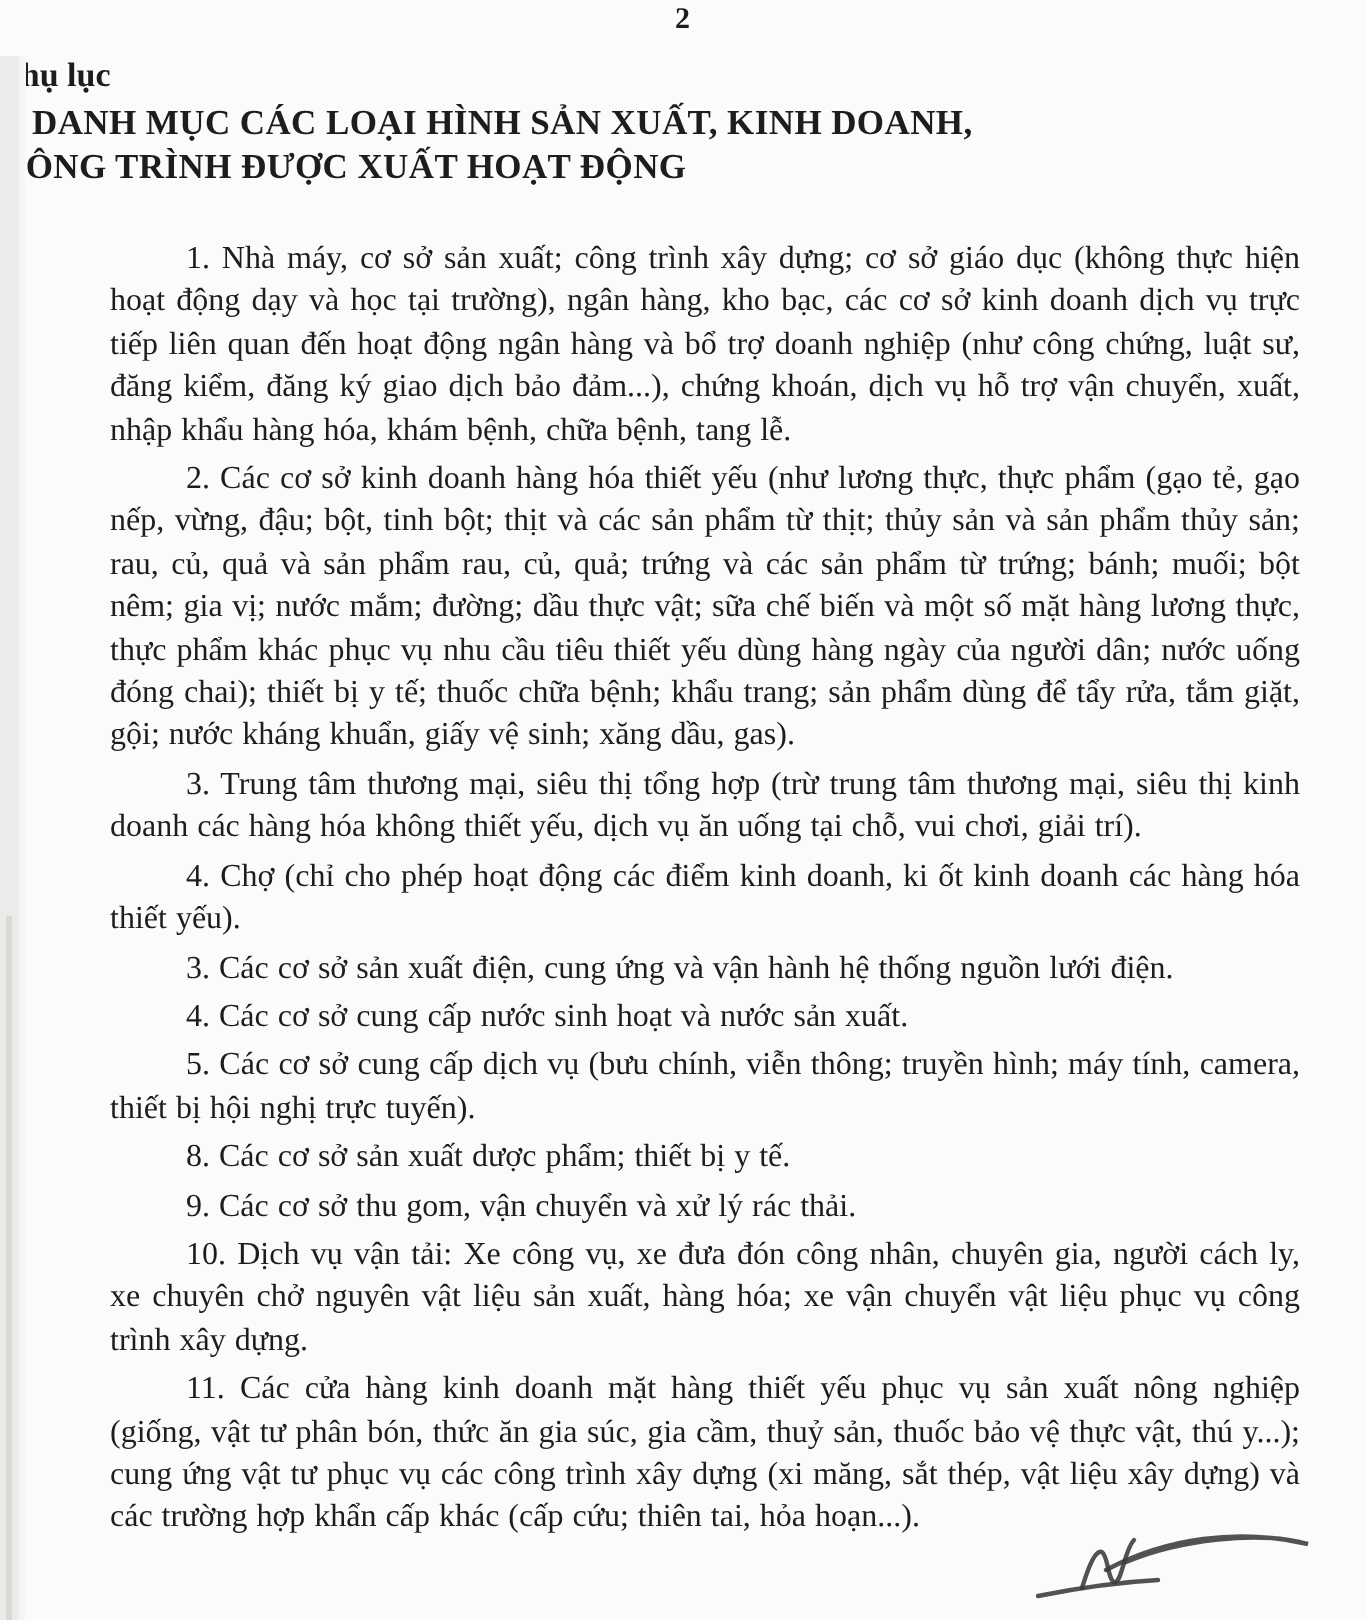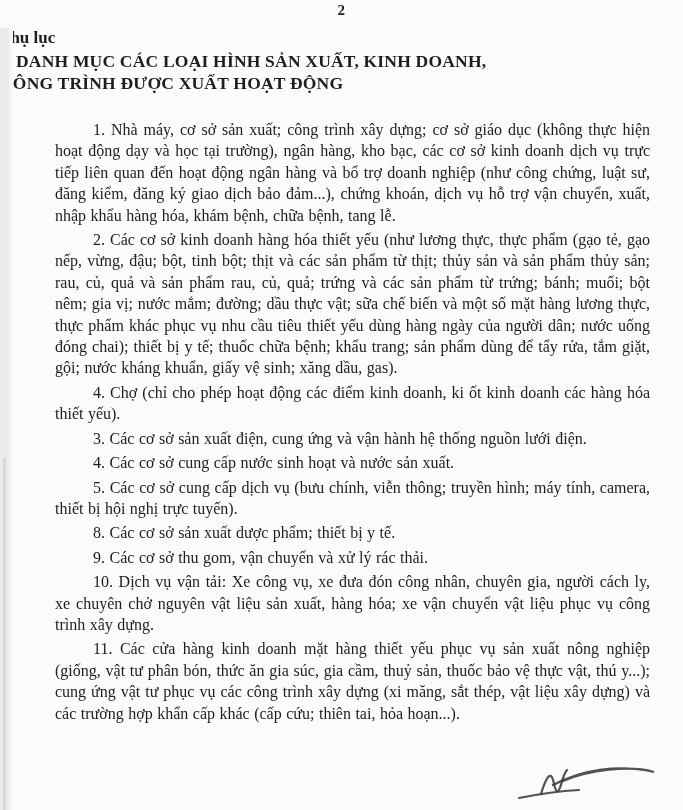--- a/index.html
+++ b/index.html
@@ -109,20 +109,21 @@
 
   <div class="doc-header">
     <div class="appendix">Phụ lục</div>
     <div class="title-line first">DANH MỤC CÁC LOẠI HÌNH SẢN XUẤT, KINH DOANH,</div>
     <div class="title-line">CÔNG TRÌNH ĐƯỢC XUẤT HOẠT ĐỘNG</div>
   </div>
 
   <div class="doc-body">
     <p>1. Nhà máy, cơ sở sản xuất; công trình xây dựng; cơ sở giáo dục (không thực hiện hoạt động dạy và học tại trường), ngân hàng, kho bạc, các cơ sở kinh doanh dịch vụ trực tiếp liên quan đến hoạt động ngân hàng và bổ trợ doanh nghiệp (như công chứng, luật sư, đăng kiểm, đăng ký giao dịch bảo đảm...), chứng khoán, dịch vụ hỗ trợ vận chuyển, xuất, nhập khẩu hàng hóa, khám bệnh, chữa bệnh, tang lễ.</p>
     <p>2. Các cơ sở kinh doanh hàng hóa thiết yếu (như lương thực, thực phẩm (gạo tẻ, gạo nếp, vừng, đậu; bột, tinh bột; thịt và các sản phẩm từ thịt; thủy sản và sản phẩm thủy sản; rau, củ, quả và sản phẩm rau, củ, quả; trứng và các sản phẩm từ trứng; bánh; muối; bột nêm; gia vị; nước mắm; đường; dầu thực vật; sữa chế biến và một số mặt hàng lương thực, thực phẩm khác phục vụ nhu cầu tiêu thiết yếu dùng hàng ngày của người dân; nước uống đóng chai); thiết bị y tế; thuốc chữa bệnh; khẩu trang; sản phẩm dùng để tẩy rửa, tắm giặt, gội; nước kháng khuẩn, giấy vệ sinh; xăng dầu, gas).</p>
+    <p>3. Trung tâm thương mại, siêu thị tổng hợp (trừ trung tâm thương mại, siêu thị kinh doanh các hàng hóa không thiết yếu, dịch vụ ăn uống tại chỗ, vui chơi, giải trí).</p>
     <p>4. Chợ (chỉ cho phép hoạt động các điểm kinh doanh, ki ốt kinh doanh các hàng hóa thiết yếu).</p>
     <p>3. Các cơ sở sản xuất điện, cung ứng và vận hành hệ thống nguồn lưới điện.</p>
     <p>4. Các cơ sở cung cấp nước sinh hoạt và nước sản xuất.</p>
     <p>5. Các cơ sở cung cấp dịch vụ (bưu chính, viễn thông; truyền hình; máy tính, camera, thiết bị hội nghị trực tuyến).</p>
     <p>8. Các cơ sở sản xuất dược phẩm; thiết bị y tế.</p>
     <p>9. Các cơ sở thu gom, vận chuyển và xử lý rác thải.</p>
     <p>10. Dịch vụ vận tải: Xe công vụ, xe đưa đón công nhân, chuyên gia, người cách ly, xe chuyên chở nguyên vật liệu sản xuất, hàng hóa; xe vận chuyển vật liệu phục vụ công trình xây dựng.</p>
     <p>11. Các cửa hàng kinh doanh mặt hàng thiết yếu phục vụ sản xuất nông nghiệp (giống, vật tư phân bón, thức ăn gia súc, gia cầm, thuỷ sản, thuốc bảo vệ thực vật, thú y...); cung ứng vật tư phục vụ các công trình xây dựng (xi măng, sắt thép, vật liệu xây dựng) và các trường hợp khẩn cấp khác (cấp cứu; thiên tai, hỏa hoạn...).</p>
   </div>
 

